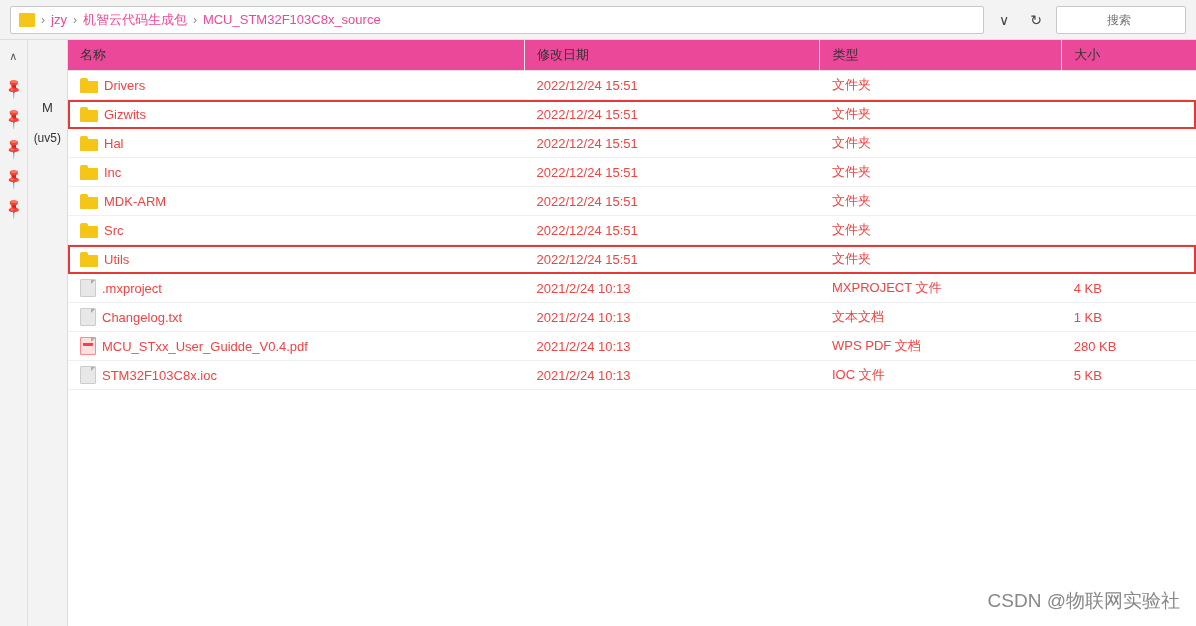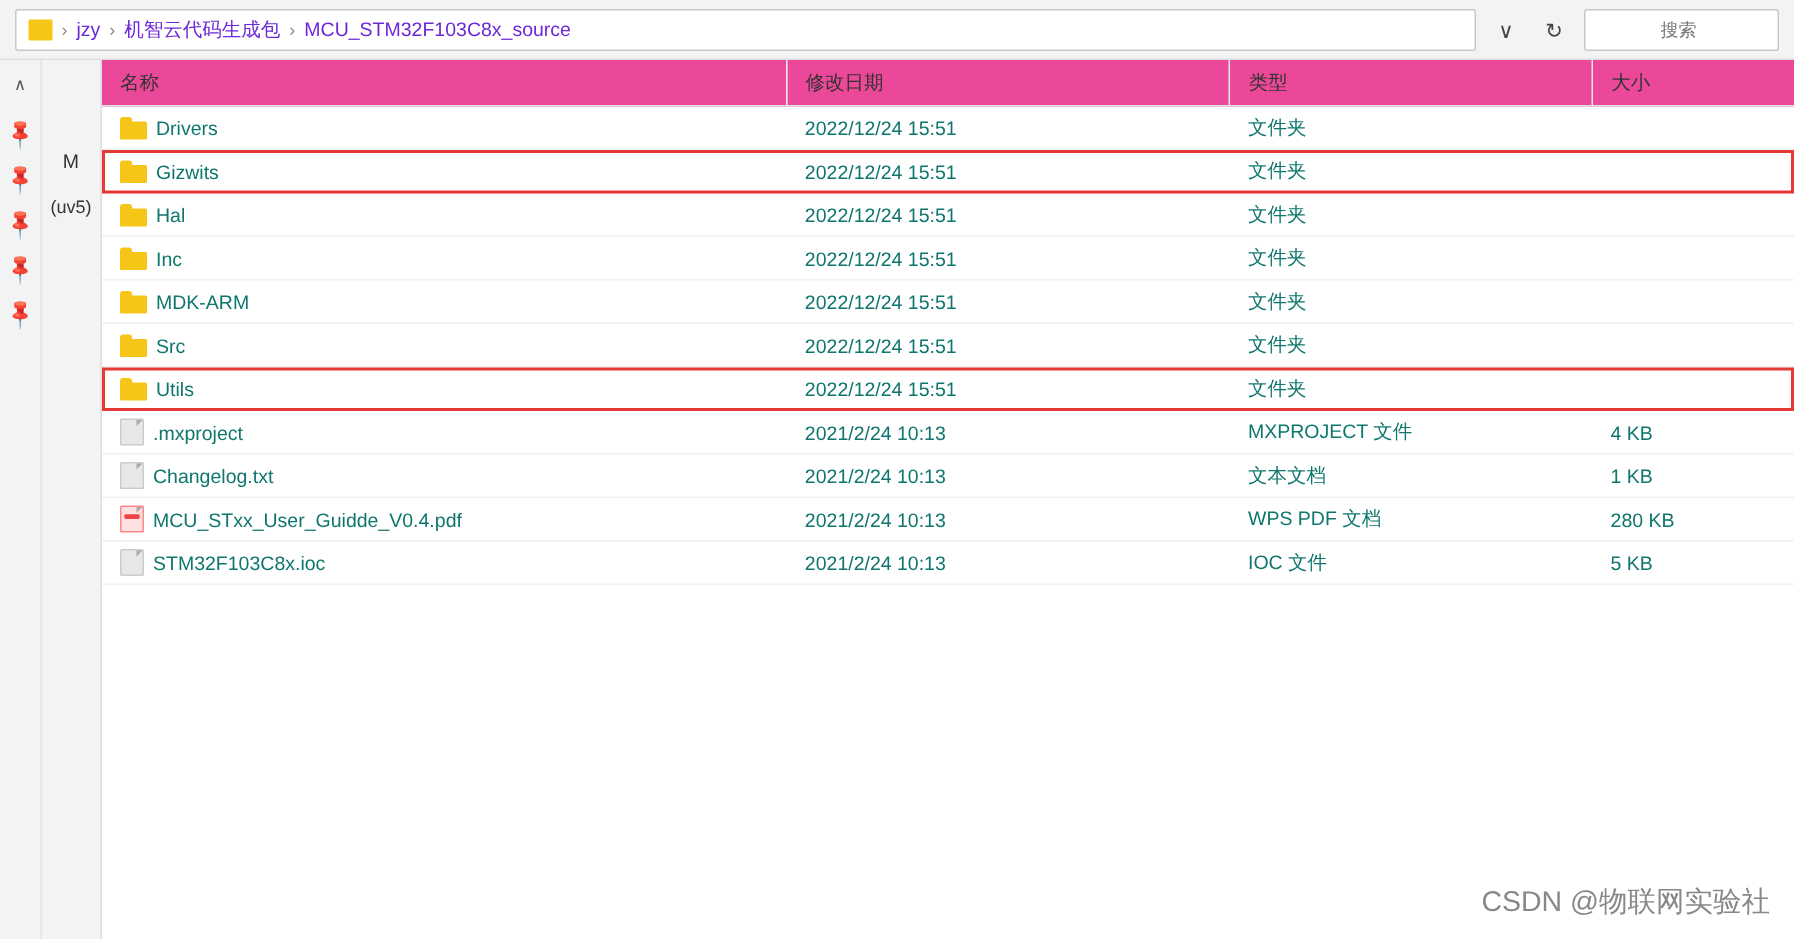--- a/index.html
+++ b/index.html
@@ -41,21 +41,21 @@
       border-radius: 1px;
       display: inline-block;
       flex-shrink: 0;
     }
     .breadcrumb-sep {
       color: #888;
       margin: 0 2px;
       font-size: 12px;
     }
     .breadcrumb-text {
-      color: #6d28d9;
+      color: #ec4899;
       font-size: 13px;
     }
     .addr-right-btns {
       display: flex;
       align-items: center;
       gap: 4px;
     }
     .addr-btn {
       width: 28px;
       height: 28px;
@@ -121,21 +121,21 @@
       white-space: nowrap;
     }
     .file-table thead th:last-child { border-right: none; }
     .file-table tbody tr {
       border-bottom: 1px solid #f0f0f0;
     }
     .file-table tbody td {
       padding: 5px 12px;
       vertical-align: middle;
       font-size: 13px;
-      color: #0f766e;
+      color: #ef4444;
       white-space: nowrap;
     }
     .file-name-cell {
       display: flex;
       align-items: center;
       gap: 6px;
     }
 
     
     .folder-icon {

